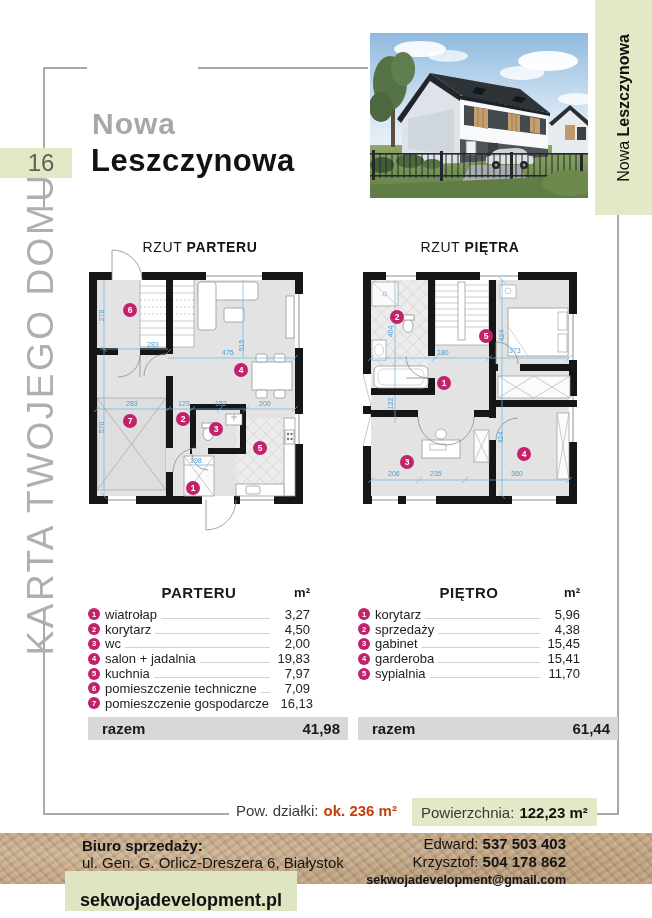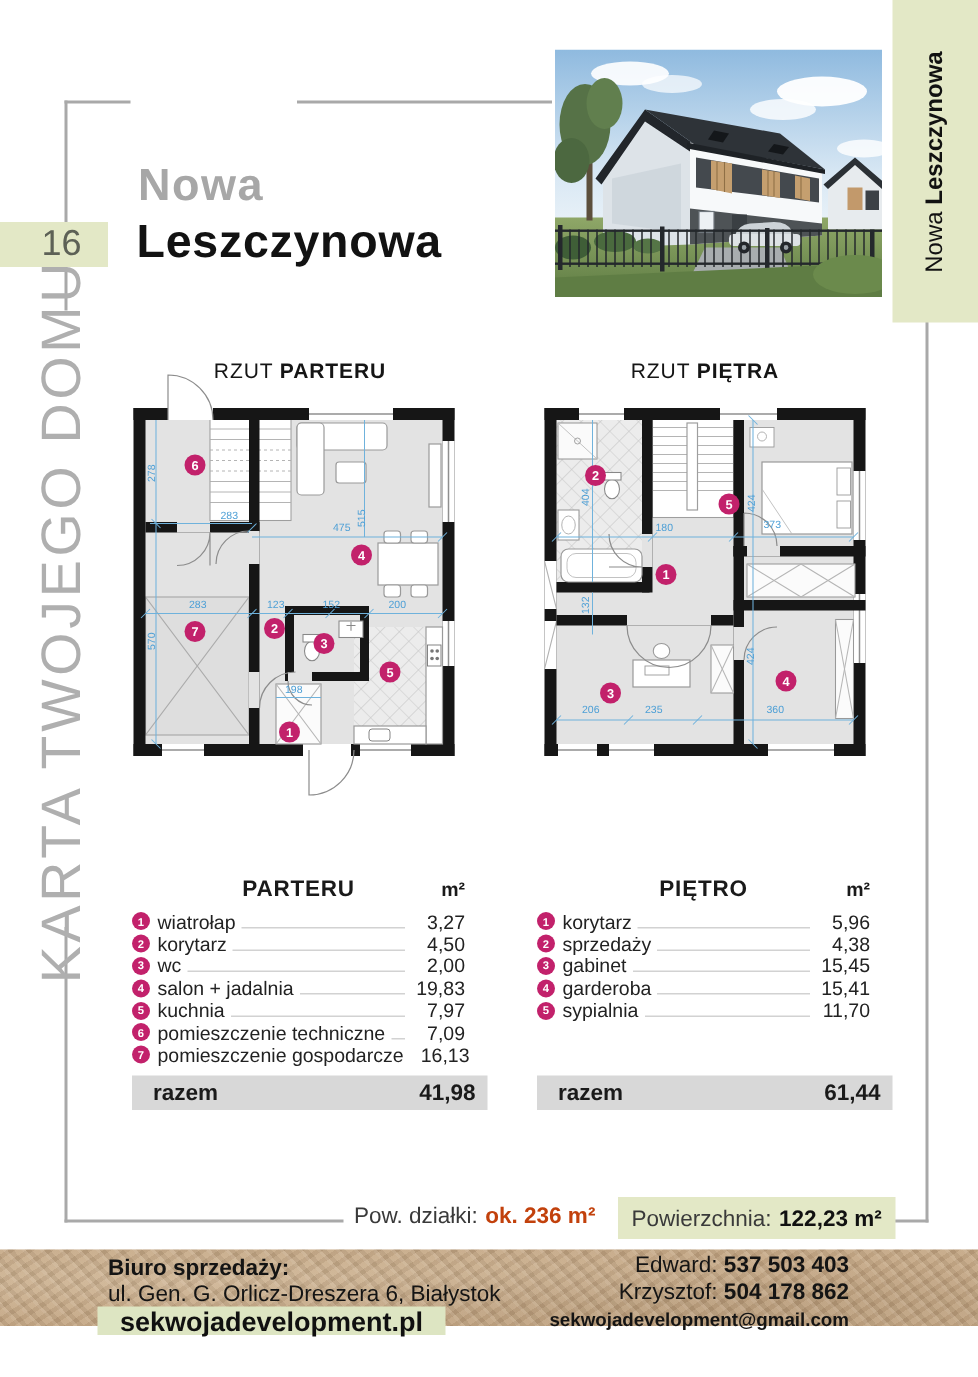--- a/index.html
+++ b/index.html
@@ -40,38 +40,38 @@
   .rtable{position:absolute;width:222px;}
   .thead{position:relative;height:20px;margin-bottom:3px;}
   .thead .ht{position:absolute;left:0;right:0;text-align:center;font-weight:bold;font-size:15px;letter-spacing:0.5px;}
   .thead .hu{position:absolute;right:0;top:1px;font-weight:bold;font-size:13px;}
   .trow{display:flex;align-items:flex-end;height:14.8px;font-size:13px;color:#222;}
   .tnum{width:12px;height:12px;border-radius:50%;background:#C2216B;color:#fff;font-size:7.5px;font-weight:bold;
         display:flex;align-items:center;justify-content:center;align-self:center;margin-right:5px;flex:none;}
   .tlabel{white-space:nowrap;line-height:14px;}
   .tleader{flex:1;border-bottom:1px solid #D2D2D2;margin:0 4px 3px;}
   .tval{text-align:right;min-width:36px;line-height:14px;}
-  .razem{position:absolute;width:237px;height:23px;background:#D8D8D8;display:flex;align-items:center;
+  .razem{position:absolute;width:260px;height:23px;background:#D8D8D8;display:flex;align-items:center;
          justify-content:space-between;font-weight:bold;font-size:15px;padding:0 8px 0 14px;box-sizing:border-box;}
   
   .plot{position:absolute;left:236px;top:802px;font-size:15px;color:#3a3a3a;white-space:nowrap;}
   .plot b{color:#c2410c;margin-left:5px;}
   .areabox{position:absolute;left:412px;top:798px;height:28px;background:#E3E8C6;display:flex;align-items:center;
            padding:0 9px;font-size:15px;color:#3a3a3a;white-space:nowrap;}
   .areabox b{color:#111;margin-left:5px;}
   
   .kraft{position:absolute;left:0;top:833px;width:652px;height:51px;background-color:#C3A684;
      background-image:
        repeating-linear-gradient(47deg, rgba(255,255,255,0.10) 0 2px, rgba(0,0,0,0.05) 2px 5px, rgba(255,255,255,0.04) 5px 9px),
        repeating-linear-gradient(-33deg, rgba(110,80,48,0.10) 0 3px, rgba(235,215,185,0.09) 3px 7px),
        radial-gradient(ellipse at 20% 40%, rgba(255,246,228,0.18), rgba(0,0,0,0) 60%),
        radial-gradient(ellipse at 75% 70%, rgba(90,65,40,0.10), rgba(0,0,0,0) 55%);}
-  .office{position:absolute;left:72px;top:837px;font-size:15px;line-height:17px;color:#141414;}
+  .office{position:absolute;left:82px;top:837px;font-size:15px;line-height:17px;color:#141414;}
   .office .b1{font-weight:bold;}
-  .webbox{position:absolute;left:65px;top:871px;height:19px;background:#DDE5C2;display:flex;align-items:flex-start;
+  .webbox{position:absolute;left:65px;top:871px;height:40px;background:#DDE5C2;display:flex;align-items:flex-end;
           padding:0 15px;font-size:18px;font-weight:bold;color:#101010;}
   .contacts{position:absolute;right:86px;top:835px;text-align:right;font-size:15px;line-height:17.5px;color:#141414;}
   .contacts b{font-weight:bold;}
   .contacts .mail{font-size:12.5px;font-weight:bold;margin-top:2px;}
 </style>
 </head>
 <body>
 
 <div id="page">
 

